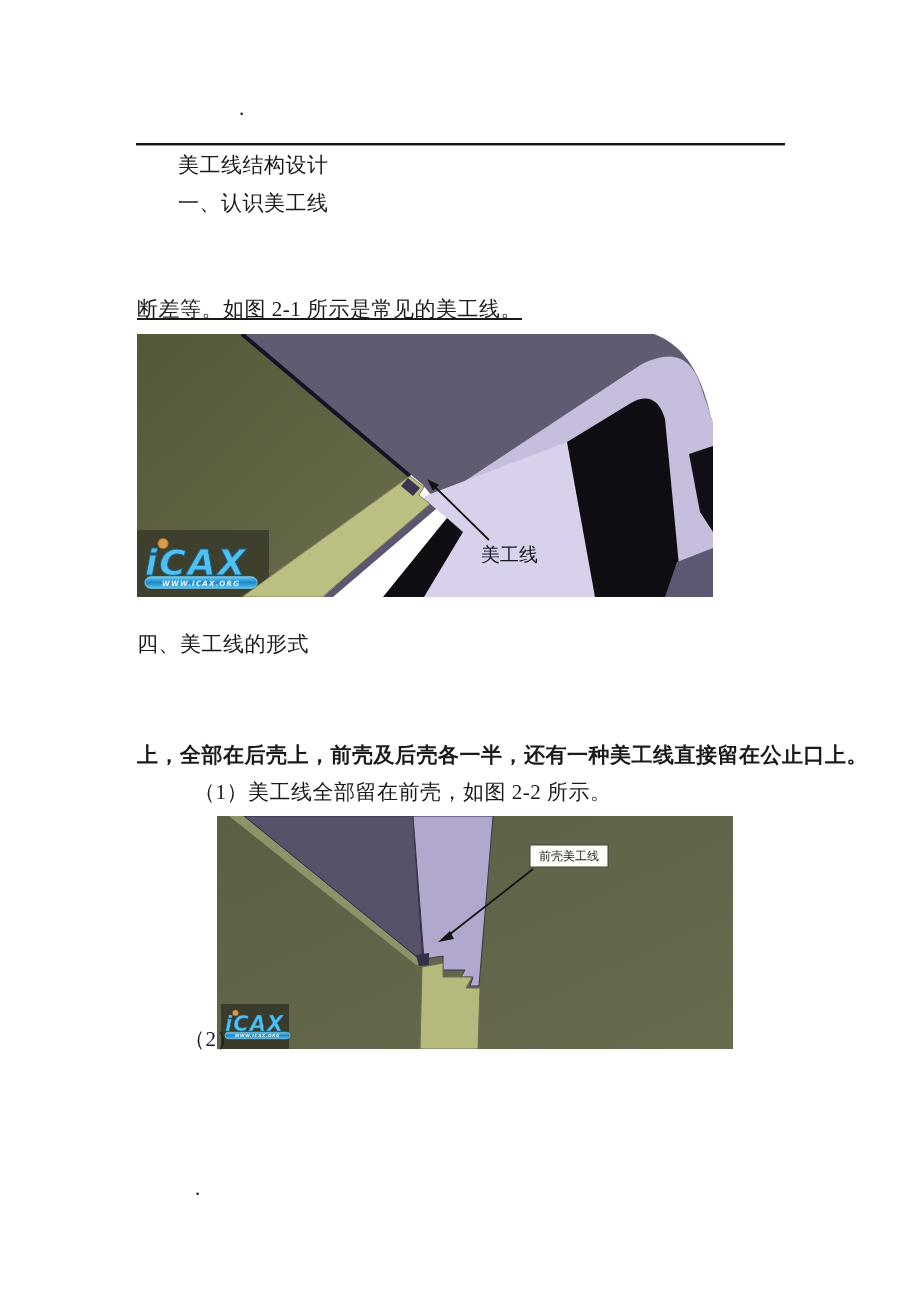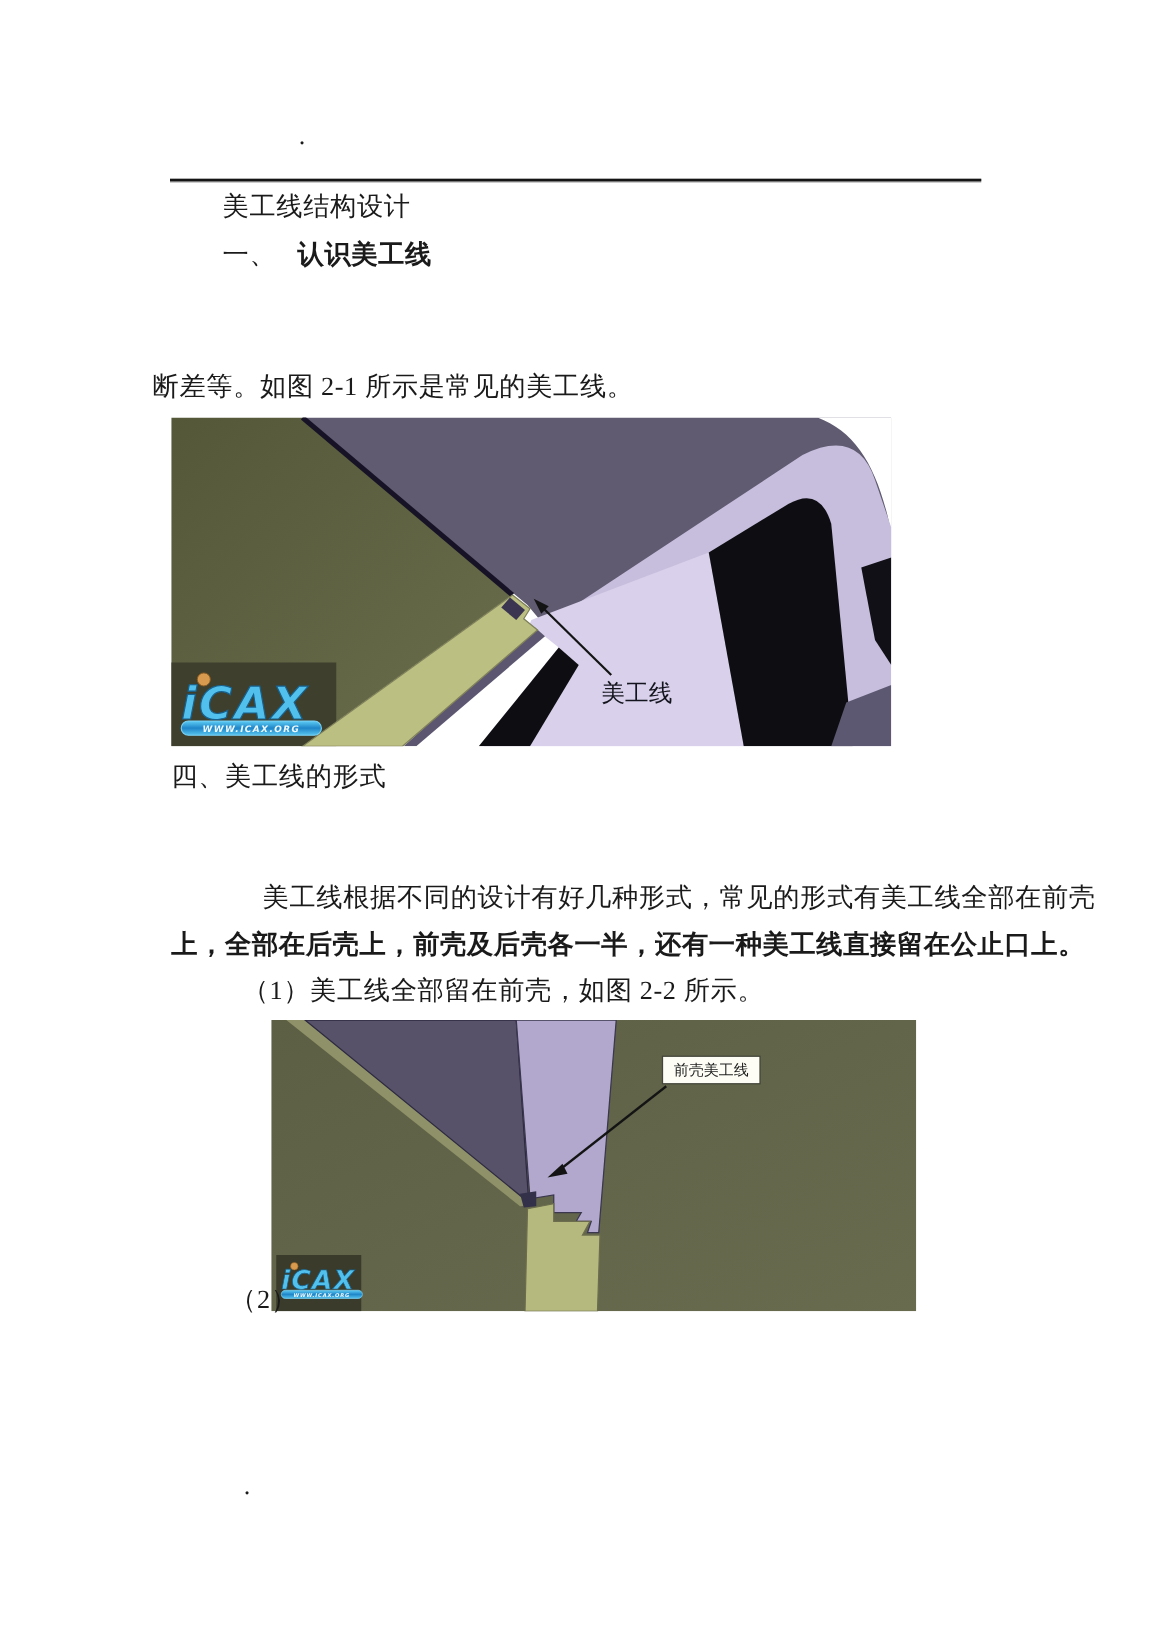--- a/index.html
+++ b/index.html
@@ -2,40 +2,40 @@
 <html><head>
 <meta charset="utf-8">
 <style>
   html,body{margin:0;padding:0;background:#888;}
   .page{
     position:relative;width:920px;height:1302px;margin:0 auto;background:#ffffff;
     font-family:"Liberation Serif","DejaVu Serif",serif;color:#1a1a1a;overflow:hidden;
   }
   .tline{position:absolute;font-size:21px;line-height:28px;white-space:nowrap;letter-spacing:0.5px;}
   .rule{position:absolute;left:136px;top:143px;width:649px;height:1px;background:#9a9a9a;border-top:2px solid #151515;}
-  .s1-text{margin-left:17px;font-weight:bold;}
+  .s1-text{}
   .fig{position:absolute;display:block;}
   svg text{font-family:"DejaVu Sans","Liberation Sans",sans-serif;}
 </style>
 </head>
 <body>
 
 <div class="page">
 
   <div class="tline" style="left:239px;top:94px;">.</div>
 
   <div class="rule"></div>
 
   <div class="tline" style="left:178px;top:151px;">美工线结构设计</div>
 
   <div class="tline" style="left:178px;top:189px;">
     <span>一、</span><span class="s1-text">认识美工线</span>
   </div>
 
-  <div class="tline" style="left:122px;top:295px;">断差等。如图 2-1 所示是常见的美工线。</div>
+  <div class="tline" style="left:137px;top:295px;text-decoration:underline;">断差等。如图 2-1 所示是常见的美工线。</div>
 
   <svg class="fig" style="left:137px;top:334px;" width="576" height="263" viewBox="0 0 576 263">
     <defs>
       <linearGradient id="oliveG" x1="0" y1="0" x2="1" y2="1">
         <stop offset="0" stop-color="#545839"></stop>
           <stop offset="1" stop-color="#6b6e4c"></stop>
       </linearGradient>
       <linearGradient id="bannerG" x1="0" y1="0" x2="0" y2="1">
         <stop offset="0" stop-color="#5ecdf5"></stop>
           <stop offset="0.5" stop-color="#1f86c8"></stop>
@@ -79,22 +79,21 @@
 
     <polygon points="271,144 283,154 276,162 264,152" fill="#3b3552"></polygon>
 
     <line x1="352" y1="206" x2="296" y2="151" stroke="#141414" stroke-width="1.8"></line>
     <polygon points="290,145 302,151 296,157" fill="#141414"></polygon>
     <text x="344" y="227" font-size="19" fill="#14141e">美工线</text>
 
     <use href="#icax-logo" transform="translate(8,201) scale(0.95)"></use>
   </svg>
 
-  <div class="tline" style="left:137px;top:607px;">四、美工线的形式</div>
-  <div class="tline" style="left:210px;top:704px;">美工线根据不同的设计有好几种形式，常见的形式有美工线全部在前壳</div>
+  <div class="tline" style="left:137px;top:630px;">四、美工线的形式</div>
   <div class="tline" style="left:137px;top:741px;font-weight:bold;">上，全部在后壳上，前壳及后壳各一半，还有一种美工线直接留在公止口上。</div>
   <div class="tline" style="left:182px;top:778px;margin-left:12px;">（1）美工线全部留在前壳，如图 2-2 所示。</div>
 
   <svg class="fig" style="left:217px;top:816px;" width="516" height="233" viewBox="0 0 516 233">
     <defs>
       <linearGradient id="olive2G" x1="0" y1="0" x2="1" y2="1">
         <stop offset="0" stop-color="#5c5f44"></stop>
           <stop offset="1" stop-color="#686b4e"></stop>
       </linearGradient>
     </defs>

